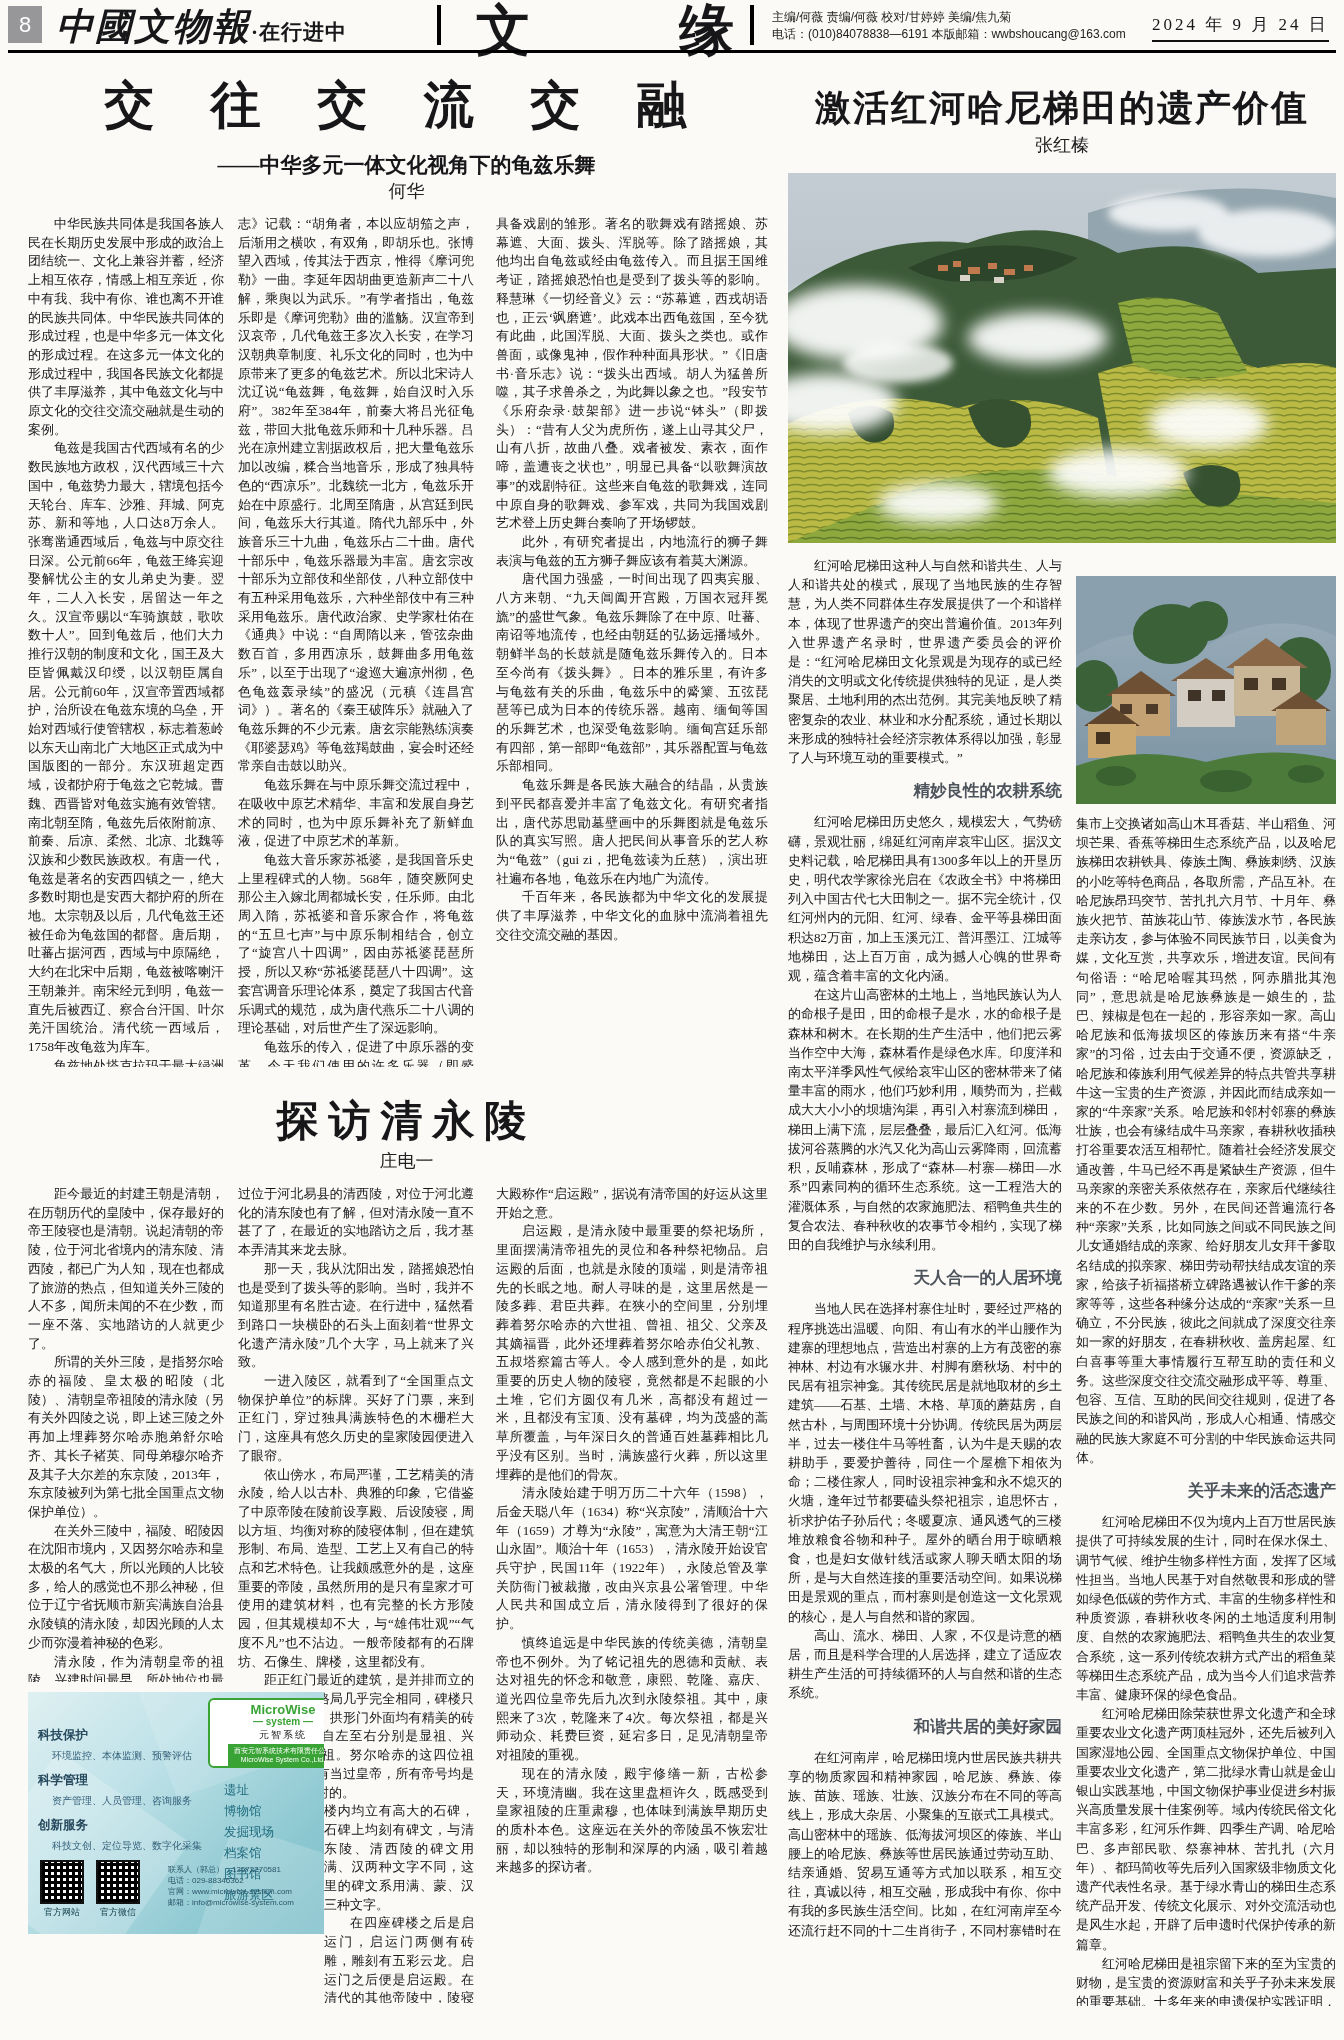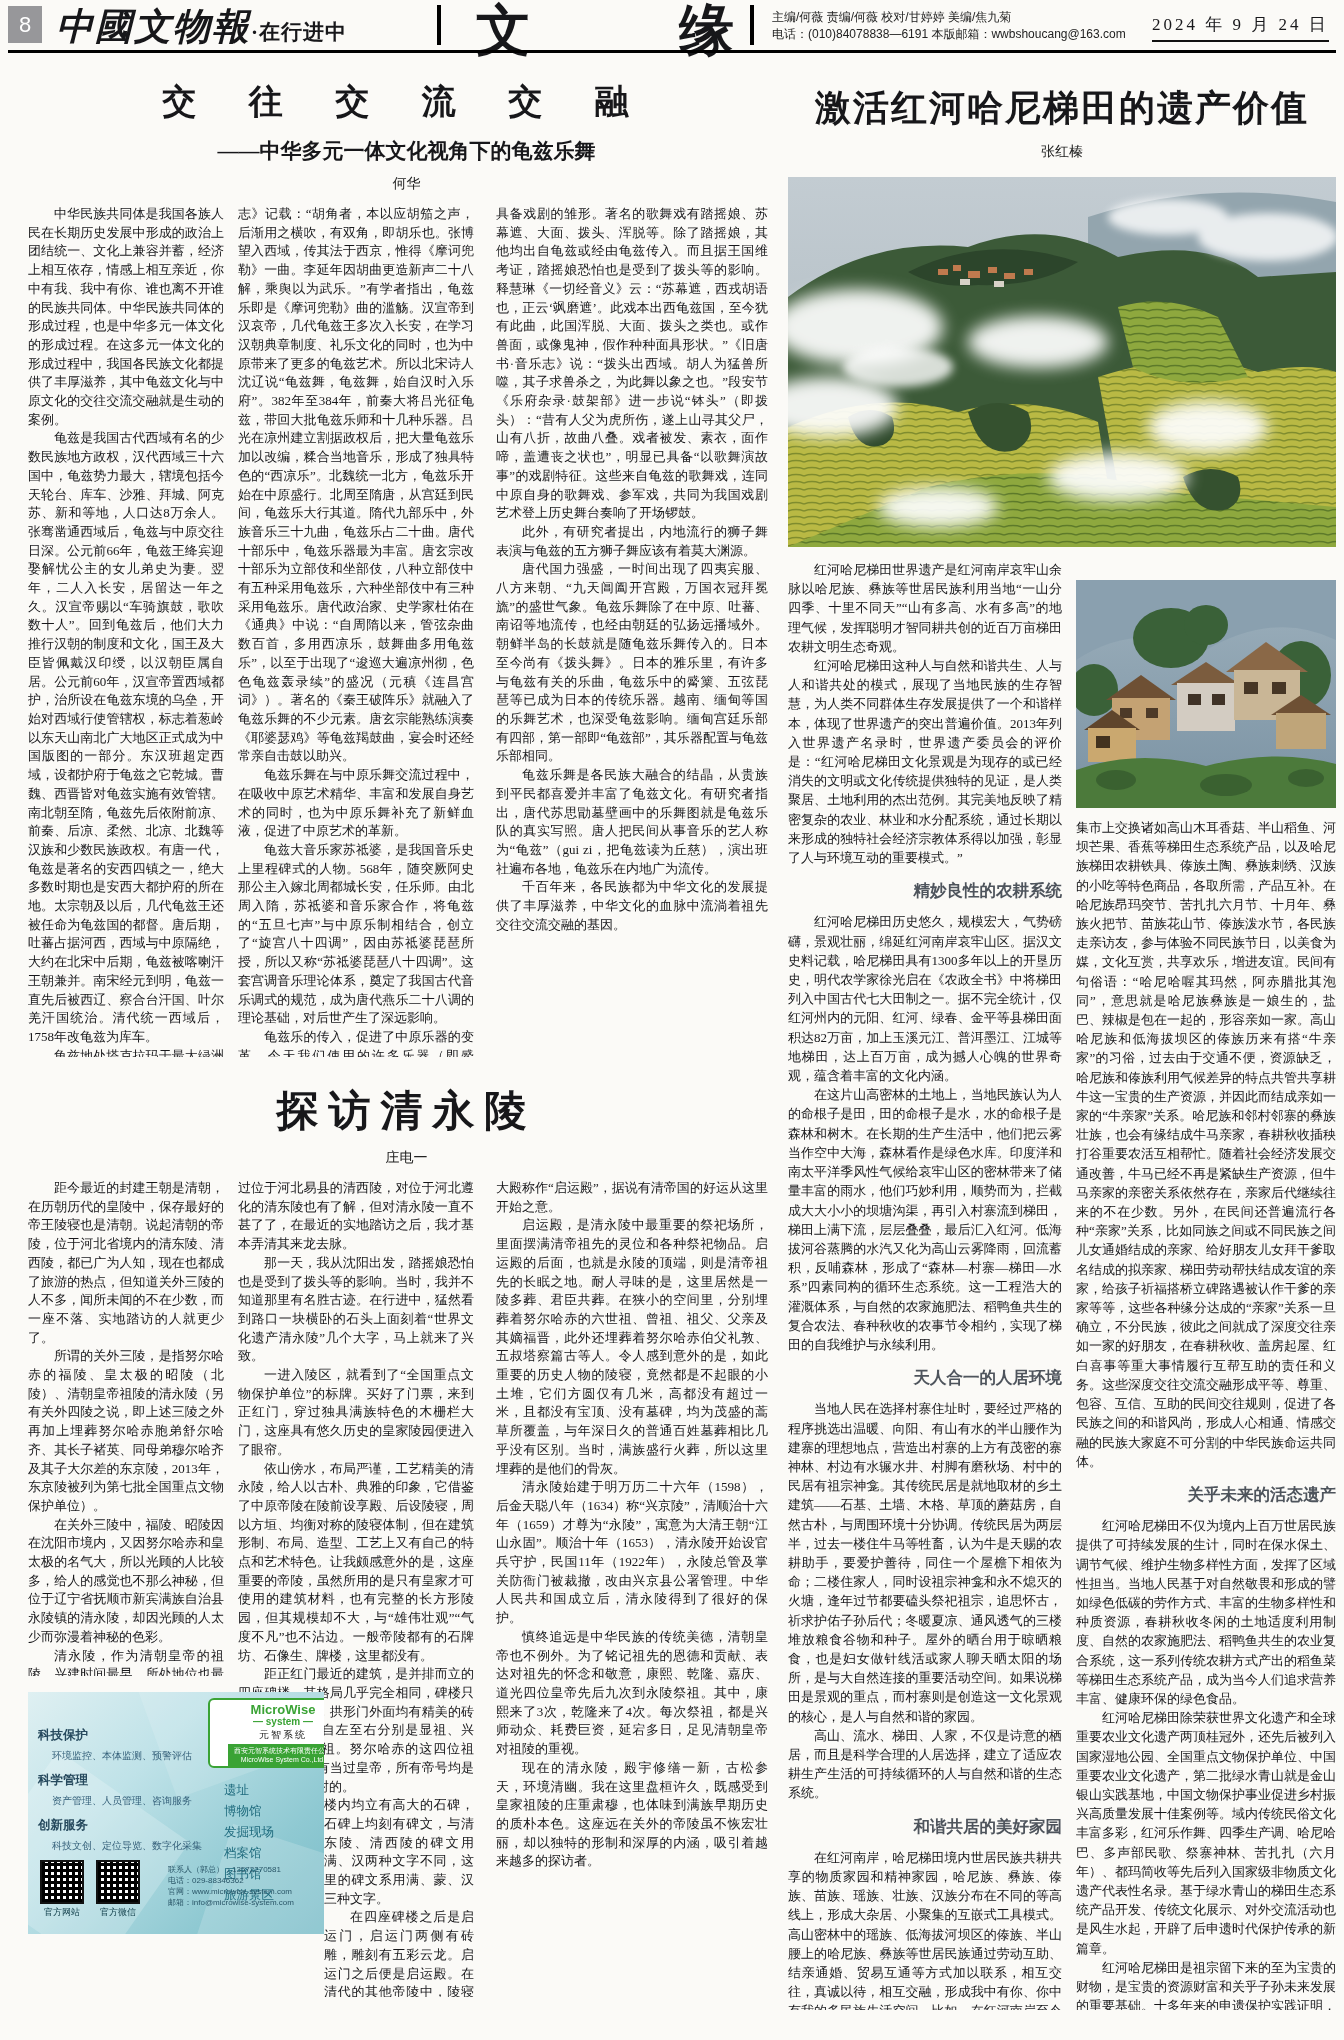--- a/index.html
+++ b/index.html
@@ -13,23 +13,23 @@
   .editors{position:absolute;left:772px;top:9px;font-family:"Liberation Sans",sans-serif;font-size:12px;line-height:17px;color:#222;white-space:nowrap;}
   .date{position:absolute;left:1152px;top:13px;font-size:17px;letter-spacing:3px;border-bottom:2px solid #111;padding-bottom:4px;white-space:nowrap;}
   .toprule{position:absolute;left:8px;right:8px;top:50px;height:3px;background:#000;}
   
   .para{margin:0;text-align:justify;text-justify:inter-ideograph;}
   .para{text-indent:2em;}
   .para.ni{text-indent:0;}
   .subhead{font-weight:700;color:#4e545c;font-size:16.5px;margin:14px 0 12px 0;font-family:"Liberation Sans",sans-serif;text-align:right;}
   
   .left-sec{position:absolute;left:28px;top:60px;width:757px;}
-  .a-title1{font-size:34px;font-weight:700;text-align:center;letter-spacing:22px;margin-top:19px;white-space:nowrap;}
+  .a-title1{font-size:50px;font-weight:700;text-align:center;letter-spacing:22px;margin-top:12px;white-space:nowrap;}
   .a-sub1{font-size:21px;text-align:center;margin-top:12px;font-weight:700;}
-  .byline{font-size:14px;text-align:center;margin-top:10px;color:#222;}
+  .byline{font-size:18px;text-align:center;color:#222;}
   .cols{display:flex;margin-top:12px;}
   .colbox{overflow:hidden;}
   .c-a{width:196px;margin-right:14px;}
   .c-b{width:236px;margin-right:22px;}
   .c-c{width:272px;}
   .bodytxt{font-size:13px;line-height:18.7px;}
   .a1-body{height:852px;}
   .a1c3{height:792px;}
   .a-title2{font-size:42px;font-weight:700;text-align:center;letter-spacing:10px;margin-top:26px;}
   .a2-body{height:818px;}
@@ -246,21 +246,20 @@
     </g>
     <g fill="#ffffff" filter="url(#blur4)" opacity=".8">
       <ellipse cx="110" cy="190" rx="55" ry="20"></ellipse>
       <ellipse cx="480" cy="60" rx="70" ry="24"></ellipse>
       <ellipse cx="380" cy="40" rx="60" ry="18"></ellipse>
     </g>
   </svg>
 
   <div class="r-cols">
     <div class="rc1 rtxt">
-        <p class="para">红河哈尼梯田世界遗产是红河南岸哀牢山余脉以哈尼族、彝族等世居民族利用当地“一山分四季、十里不同天”“山有多高、水有多高”的地理气候，发挥聪明才智同耕共创的近百万亩梯田农耕文明生态奇观。</p>
         <p class="para">红河哈尼梯田这种人与自然和谐共生、人与人和谐共处的模式，展现了当地民族的生存智慧，为人类不同群体生存发展提供了一个和谐样本，体现了世界遗产的突出普遍价值。2013年列入世界遗产名录时，世界遗产委员会的评价是：“红河哈尼梯田文化景观是为现存的或已经消失的文明或文化传统提供独特的见证，是人类聚居、土地利用的杰出范例。其完美地反映了精密复杂的农业、林业和水分配系统，通过长期以来形成的独特社会经济宗教体系得以加强，彰显了人与环境互动的重要模式。”</p>
         <div class="subhead">精妙良性的农耕系统</div>
         <p class="para">红河哈尼梯田历史悠久，规模宏大，气势磅礴，景观壮丽，绵延红河南岸哀牢山区。据汉文史料记载，哈尼梯田具有1300多年以上的开垦历史，明代农学家徐光启在《农政全书》中将梯田列入中国古代七大田制之一。据不完全统计，仅红河州内的元阳、红河、绿春、金平等县梯田面积达82万亩，加上玉溪元江、普洱墨江、江城等地梯田，达上百万亩，成为撼人心魄的世界奇观，蕴含着丰富的文化内涵。</p>
         <p class="para">在这片山高密林的土地上，当地民族认为人的命根子是田，田的命根子是水，水的命根子是森林和树木。在长期的生产生活中，他们把云雾当作空中大海，森林看作是绿色水库。印度洋和南太平洋季风性气候给哀牢山区的密林带来了储量丰富的雨水，他们巧妙利用，顺势而为，拦截成大大小小的坝塘沟渠，再引入村寨流到梯田，梯田上满下流，层层叠叠，最后汇入红河。低海拔河谷蒸腾的水汽又化为高山云雾降雨，回流蓄积，反哺森林，形成了“森林—村寨—梯田—水系”四素同构的循环生态系统。这一工程浩大的灌溉体系，与自然的农家施肥法、稻鸭鱼共生的复合农法、春种秋收的农事节令相约，实现了梯田的自我维护与永续利用。</p>
         <div class="subhead">天人合一的人居环境</div>
         <p class="para">当地人民在选择村寨住址时，要经过严格的程序挑选出温暖、向阳、有山有水的半山腰作为建寨的理想地点，营造出村寨的上方有茂密的寨神林、村边有水辗水井、村脚有磨秋场、村中的民居有祖宗神龛。其传统民居是就地取材的乡土建筑——石基、土墙、木格、草顶的蘑菇房，自然古朴，与周围环境十分协调。传统民居为两层半，过去一楼住牛马等牲畜，认为牛是天赐的农耕助手，要爱护善待，同住一个屋檐下相依为命；二楼住家人，同时设祖宗神龛和永不熄灭的火塘，逢年过节都要磕头祭祀祖宗，追思怀古，祈求护佑子孙后代；冬暖夏凉、通风透气的三楼堆放粮食谷物和种子。屋外的晒台用于晾晒粮食，也是妇女做针线活或家人聊天晒太阳的场所，是与大自然连接的重要活动空间。如果说梯田是景观的重点，而村寨则是创造这一文化景观的核心，是人与自然和谐的家园。</p>
         <p class="para">高山、流水、梯田、人家，不仅是诗意的栖居，而且是科学合理的人居选择，建立了适应农耕生产生活的可持续循环的人与自然和谐的生态系统。</p>
         <div class="subhead">和谐共居的美好家园</div>
         <p class="para">在红河南岸，哈尼梯田境内世居民族共耕共享的物质家园和精神家园，哈尼族、彝族、傣族、苗族、瑶族、壮族、汉族分布在不同的等高线上，形成大杂居、小聚集的互嵌式工具模式。高山密林中的瑶族、低海拔河坝区的傣族、半山腰上的哈尼族、彝族等世居民族通过劳动互助、结亲通婚、贸易互通等方式加以联系，相互交往，真诚以待，相互交融，形成我中有你、你中有我的多民族生活空间。比如，在红河南岸至今还流行赶不同的十二生肖街子，不同村寨错时在</p>
       </div>

